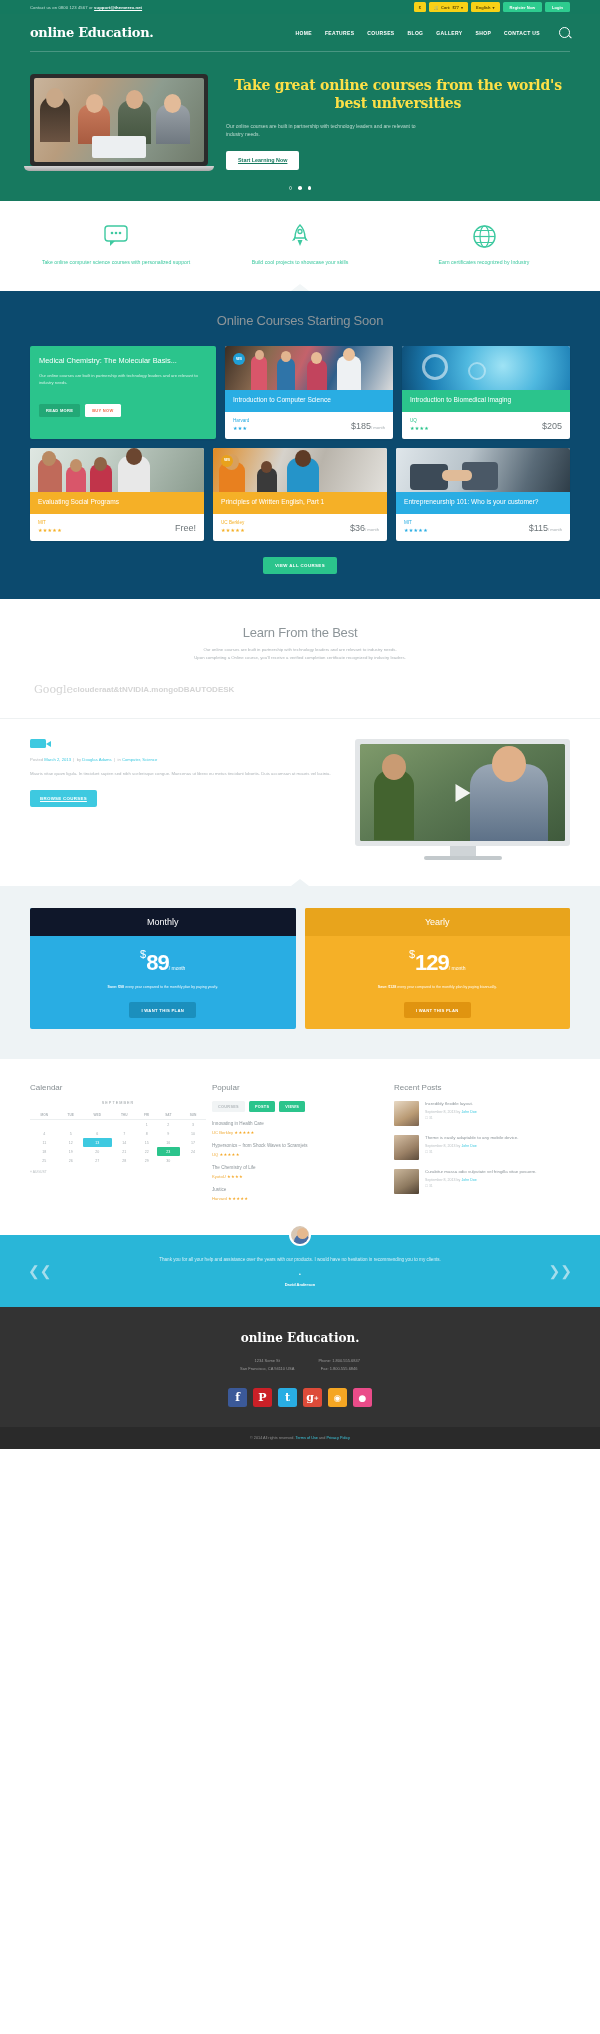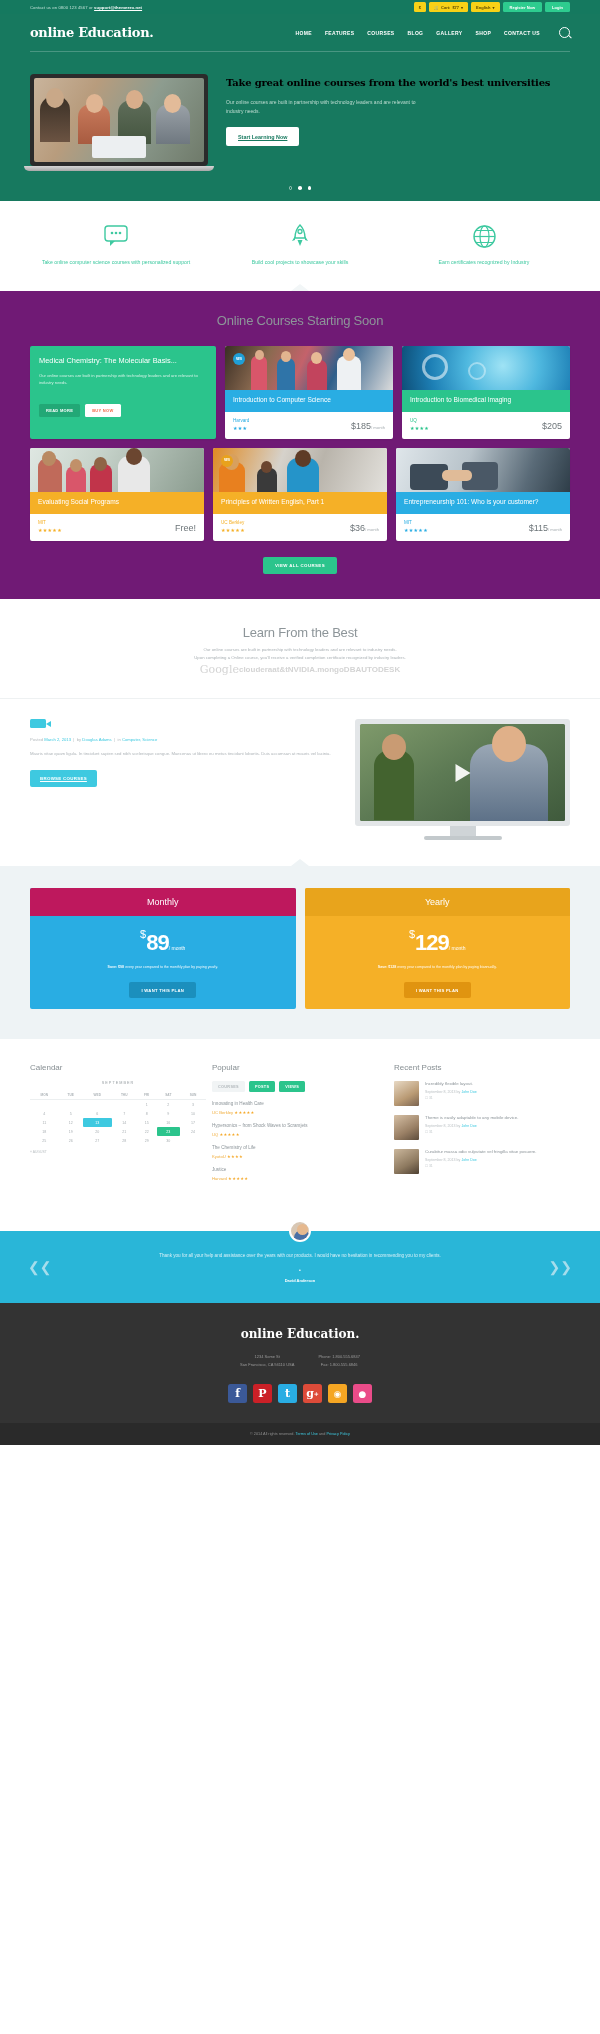--- a/index.html
+++ b/index.html
@@ -40,39 +40,39 @@
   .hero { background:#17795f; padding:22px 30px 30px; display:flex; gap:18px;
           align-items:flex-start; position:relative; }
   .laptop { width:178px; flex-shrink:0; }
   .lt-screen { background:#2b2b2b; border-radius:4px; padding:4px; }
   .lt-inner { height:84px; border-radius:2px; overflow:hidden; position:relative;
               background:linear-gradient(120deg,#c9b49c 0%,#b89c7d 30%,#8d9c8f 60%,#6f7a6a 100%); }
   .ph { position:absolute; border-radius:50%; }
   .lt-base { height:5px; background:linear-gradient(#d5d5d5,#a8a8a8);
              border-radius:0 0 5px 5px; margin:0 -6px; }
   .hero-txt { flex:1; padding-top:2px; }
-  .hero-h1 { font-family:"DejaVu Serif", serif; color:#000000; font-size:10px;
-             line-height:1.32; font-weight:bold; letter-spacing:-.2px; }
+  .hero-h1 { font-family:"DejaVu Serif", serif; color:#fde047; font-size:14px;
+             line-height:1.32; font-weight:bold; letter-spacing:-.2px;text-align:center; }
   .hero-p { color:#bfddd2; font-size:5px; line-height:1.7; margin-top:9px; max-width:200px; }
   .btn-start { display:inline-block; margin-top:12px; background:#fff; color:#17795f;
                font-size:5.4px; font-weight:bold; padding:6.5px 12px; border-radius:2px; }
   .dots { position:absolute; left:0; right:0; bottom:11px; display:flex;
           justify-content:center; gap:6px; }
   .dot { width:3.6px; height:3.6px; border-radius:50%; background:#fff; }
   .dot.o { background:transparent; border:1px solid #a9cec2; }
 
   
   .features { background:#fff; padding:22px 24px 24px; display:flex; }
   .feat { flex:1; text-align:center; }
   .feat-ico { height:26px; display:flex; align-items:center; justify-content:center;
               margin-bottom:9px; }
   .feat-txt { color:#3ec9a0; font-size:5.2px; line-height:1.75; }
 
   
-  .courses { background:#701a75; padding:22px 30px 30px; position:relative; }
+  .courses { background:#0c4a6e; padding:22px 30px 30px; position:relative; }
   .courses:before { content:""; position:absolute; top:-7px; left:50%; margin-left:-9px;
                     border-left:9px solid transparent; border-right:9px solid transparent;
                     border-bottom:7px solid #f2f6f7; }
   .sec-title { text-align:center; font-size:13px; color:#8d9599; font-weight:normal;
                letter-spacing:-.2px; margin-bottom:18px; font-family:"Liberation Sans",sans-serif; }
   .grid { display:flex; gap:9px; }
   .card { flex:1; background:#fff; border-radius:2px; overflow:hidden;
           box-shadow:0 1px 2px rgba(0,0,0,.07); }
   .card.feat-card { background:#2bc48c; padding:10px 9px; }
   .fc-title { color:#fff; font-size:7.4px; line-height:1.35; margin-bottom:6px; }
@@ -92,22 +92,22 @@
   .stars { font-size:5px; letter-spacing:.3px; }
   .c-price { font-size:9px; color:#6d7579; }
   .c-price small { font-size:4.2px; color:#a8afb3; }
   .viewall { text-align:center; margin-top:17px; }
   .viewall span { background:#2bc48c; color:#fff; font-size:4.4px; font-weight:bold;
                   padding:6px 12px; border-radius:2px; letter-spacing:.4px; }
 
   
   .learn { background:#fff; padding:26px 30px 22px; text-align:center; }
   .learn-p { font-size:4.3px; color:#a9b0b4; line-height:2; margin-top:6px; }
-  .logos { display:flex; align-items:center; justify-content:center;
-           padding:0 4px; filter:grayscale(1); opacity:.45; }
+  .logos { display:flex; align-items:center; justify-content:flex-start;
+           margin-top:20px; padding:0 4px; filter:grayscale(1); opacity:.45; }
   .logos div { font-size:8px; color:#9aa1a5; font-weight:bold; white-space:nowrap; }
   .logos .g1 { font-family:"DejaVu Serif",serif; font-weight:normal; font-size:11px; }
 
   
   .video { background:#fff; padding:20px 30px 26px; display:flex; gap:16px;
            border-top:1px solid #eef1f2; }
   .v-left { flex:1; }
   .cam { width:16px; height:9px; background:#3ec9e0; border-radius:1.5px; position:relative; }
   .cam:after { content:""; position:absolute; right:-5px; top:1.5px;
                border-top:3px solid transparent; border-bottom:3px solid transparent;
@@ -142,21 +142,21 @@
   .price-big { font-size:22px; font-weight:bold; letter-spacing:-1px; }
   .price-cur { font-size:11px; font-weight:normal; vertical-align:12px; }
   .price-per { font-size:5px; font-weight:normal; }
   .plan-note { font-size:3.6px; line-height:1.7; margin-top:8px; opacity:.92; }
   .plan-note b { font-weight:bold; }
   .trial-ico { font-size:20px; line-height:1; }
   .trial-txt { font-size:11px; margin-top:9px; }
   .trial-txt b { font-weight:bold; }
 
   
-  .cols { background:#fff; padding:24px 30px 42px; display:flex; gap:6px; }
+  .cols { background:#fff; padding:24px 30px 26px; display:flex; gap:6px; }
   .col { flex:1; }
   .col-h { font-size:8px; color:#868e92; font-weight:normal; margin-bottom:9px; }
   .cal-month { text-align:center; font-size:3.8px; color:#9aa1a5; letter-spacing:1px;
                margin-bottom:5px; }
   table.cal { width:100%; border-collapse:collapse; }
   table.cal th { font-size:3.2px; color:#b0b6ba; font-weight:bold; padding:2.5px 0;
                  border-bottom:1px solid #eceff0; }
   table.cal td { font-size:3.6px; color:#a9afb3; text-align:center; padding:2.5px 0; }
   table.cal td.on { background:#3ec9e0; color:#fff; border-radius:1px; }
   table.cal td.on2 { background:#2bc48c; color:#fff; border-radius:1px; }
@@ -498,21 +498,21 @@
       <div class="mon-neck"></div>
       <div class="mon-foot"></div>
     </div>
   </div>
 
   <div class="pricing">
     <div class="grid">
 
 
       <div class="plan" style="background:#29ade3;">
-        <div class="plan-h" style="background:#be185d;">Monthly</div>
+        <div class="plan-h" style="background:#0f172a;">Monthly</div>
         <div class="plan-b">
           <div>
             <span class="price-cur">$</span><span class="price-big">89</span><span class="price-per">/ month</span>
           </div>
           <div class="plan-note">
             <b>Save: $98</b>
             <span>every year compared to the monthly plan by paying yearly.</span>
           </div>
         </div>
         <div class="plan-f">

